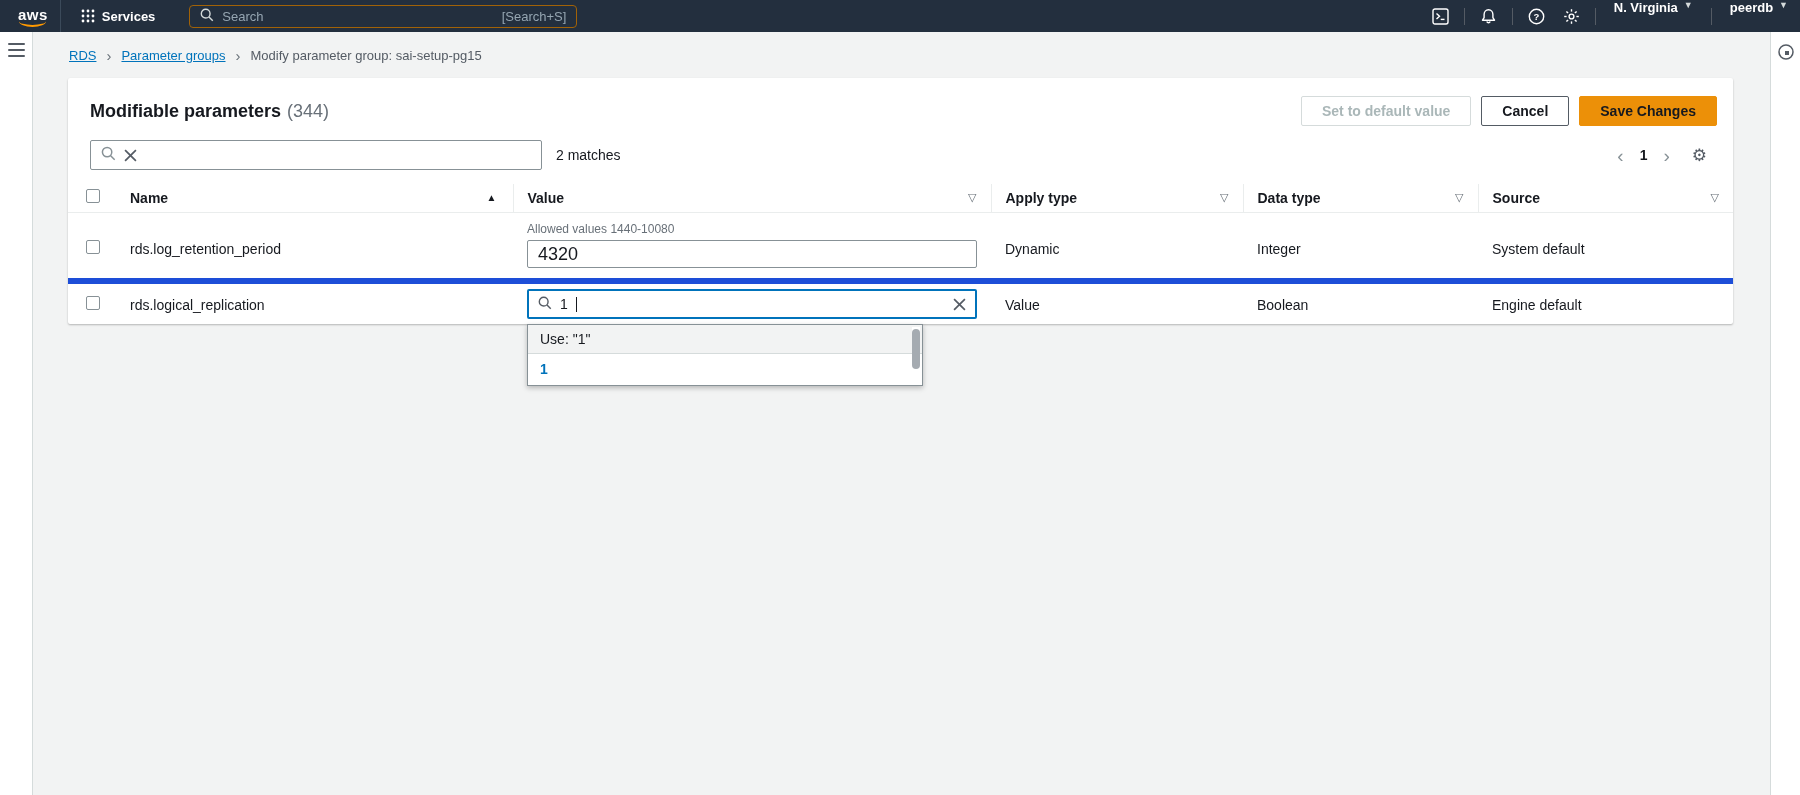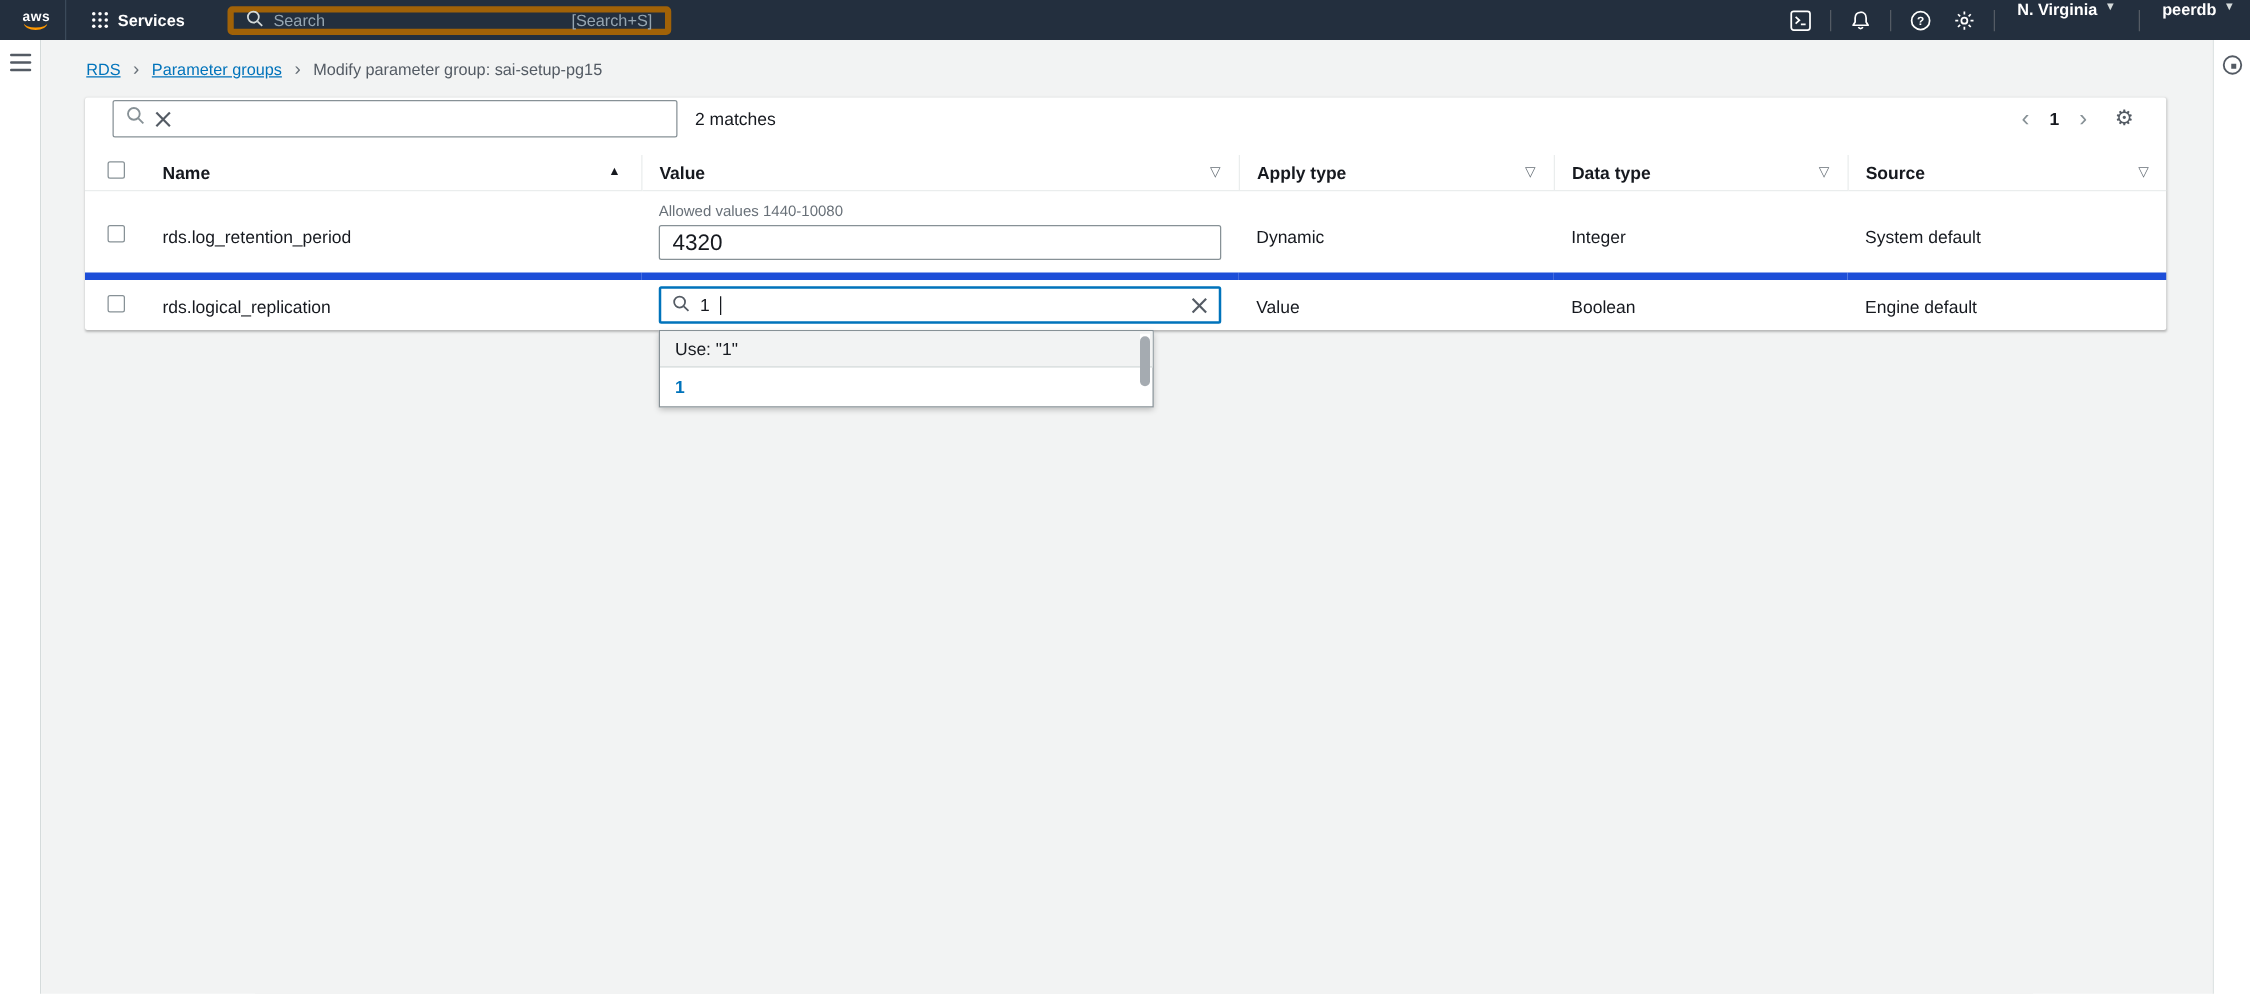--- a/index.html
+++ b/index.html
@@ -1,29 +1,29 @@
 <!DOCTYPE html>
 <html><head>
 <meta charset="utf-8">
 <style>
   * { margin:0; padding:0; box-sizing:border-box; }
   html,body { width:1800px; height:795px; overflow:hidden; background:#fff;
               font-family:"Liberation Sans","DejaVu Sans",sans-serif; color:#16191f; }
 
   
   .topnav { height:32px; background:#232f3e; display:flex; align-items:center; color:#fff; font-size:13px; }
-  .aws-logo { font-weight:bold; font-size:11px; letter-spacing:.5px; margin:0 0 0 18px; position:relative; padding-bottom:4px;text-align:right; }
+  .aws-logo { font-weight:bold; font-size:15px; letter-spacing:.5px; margin:0 0 0 18px; position:relative; padding-bottom:4px;text-align:right; }
   .aws-logo .smile { position:absolute; left:1px; right:2px; bottom:0; height:7px;
                      border-bottom:2px solid #ff9900; border-radius:0 0 60% 60%/0 0 100% 100%; }
   .nav-sep-tall { width:1px; height:32px; background:#3b4a5a; margin:0 12px; }
   .nav-item { display:flex; align-items:center; gap:7px; padding:0 8px; height:32px; cursor:pointer; }
   .nav-item .lbl { font-weight:600; }
   .grid-icon svg, .icon16 svg { display:block; }
-  .topsearch { display:flex; align-items:center; width:355px; height:23px; margin-left:26px;
-               border:5px solid #a16207; border-radius:4px; padding:0 10px; gap:8px; background:#232f3e;justify-content:space-between; }
+  .topsearch { display:flex; align-items:center; width:388px; height:23px; margin-left:26px;
+               border:1px solid #a16207; border-radius:4px; padding:0 10px; gap:8px; background:#232f3e;justify-content:space-between; }
   .topsearch input { flex:1; background:transparent; border:none; outline:none; color:#d5dbdb; font-size:13px; }
   .topsearch input::placeholder { color:#95a5b1; }
   .topsearch .shortcut { color:#95a5b1; font-size:13px; }
   .topnav .right { margin-left:auto; display:flex; align-items:center; height:32px; }
   .nav-sep { width:1px; height:17px; background:#545b64; margin:0 6px; }
   .icon-btn { padding:0 9px; height:32px; display:flex; align-items:center; cursor:pointer; }
   .menu-btn { display:flex; gap:6px; padding:0 12px; height:32px; font-weight:600; cursor:pointer; }
   .caret { font-size:9px; color:#d5dbdb; }
 
   
@@ -211,20 +211,29 @@
 
     <div class="breadcrumb">
       <a>RDS</a>
       <span class="crumb-sep">›</span>
       <a>Parameter groups</a>
       <span class="crumb-sep">›</span>
       <span class="crumb-current">Modify parameter group: sai-setup-pg15</span>
     </div>
 
     <div class="card">
+      <div class="card-header">
+        <span class="card-title">Modifiable parameters</span>
+        <span class="card-count">(344)</span>
+        <div class="card-actions">
+          <button class="btn disabled">Set to default value</button>
+          <button class="btn">Cancel</button>
+          <button class="btn primary">Save Changes</button>
+        </div>
+      </div>
 
       <div class="filter-row">
         <div class="filter-box">
           <span>
             <svg width="15" height="15" viewBox="0 0 16 16">
                 <circle cx="6.5" cy="6.5" r="5" fill="none" stroke="#879196" stroke-width="1.6"></circle>
                 <line x1="10.3" y1="10.3" x2="14.6" y2="14.6" stroke="#879196" stroke-width="1.6"></line>
               </svg>
           </span>
           <span class="clear-x">

